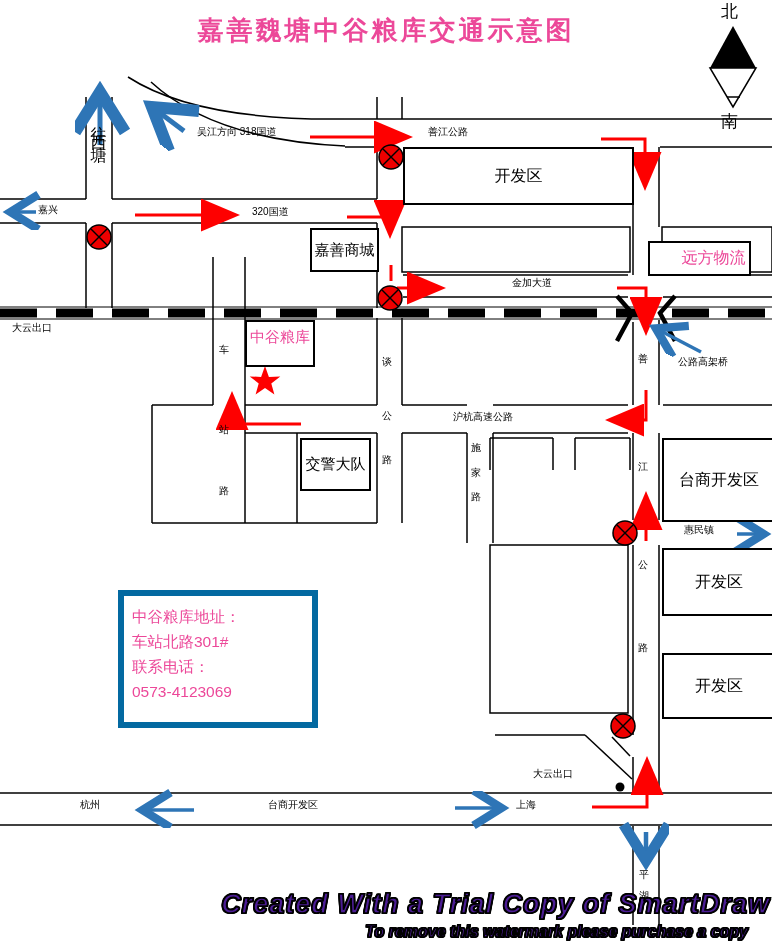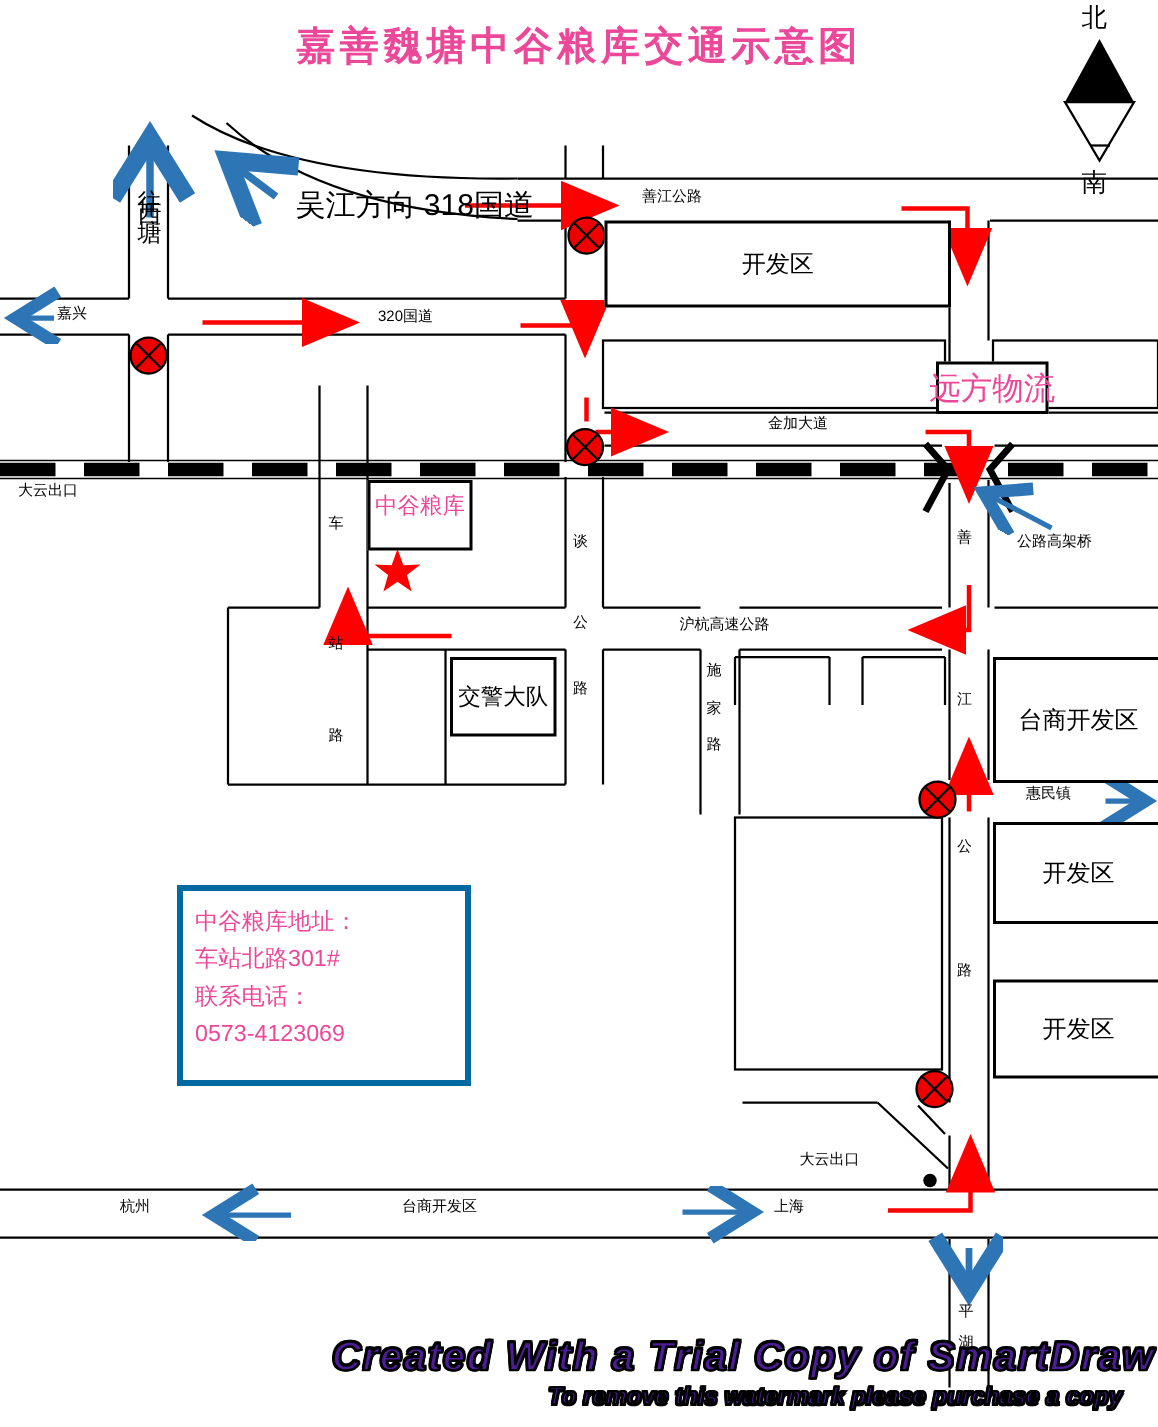--- a/index.html
+++ b/index.html
@@ -5,21 +5,21 @@
   html,body{margin:0;padding:0;background:#fff;}
   #stage{position:relative;width:772px;height:951px;background:#fff;overflow:hidden;
          font-family:"Liberation Sans","DejaVu Sans",sans-serif;color:#000;}
   #geom{position:absolute;left:0;top:0;z-index:1;}
   .lbl{position:absolute;z-index:3;font-size:10px;line-height:1.1;white-space:nowrap;color:#000;}
   .red{color:#ec4899;}
   .vert{writing-mode:vertical-rl;letter-spacing:10px;}
   .box{position:absolute;z-index:2;border:2px solid #000;background:#fff;
        display:flex;align-items:center;justify-content:center;font-size:16px;white-space:nowrap;}
   #title{left:0;right:0;top:16px;text-align:center;font-size:26px;letter-spacing:3px;font-weight:bold;}
-  #infobox{left:118px;top:590px;width:180px;height:118px;border:4px solid #0369a1;background:#fff;
+  #infobox{left:118px;top:590px;width:180px;height:118px;border:6px solid #0369a1;background:#fff;
            position:absolute;z-index:2;padding:8px 0 0 8px;font-size:15.5px;line-height:25px;}
   .wm{position:absolute;z-index:5;right:2px;text-align:right;font-weight:bold;font-style:italic;
       color:#4c1d95;white-space:nowrap;-webkit-text-stroke:1.5px #000;
       text-shadow:1px 0 #000,-1px 0 #000,0 1px #000,0 -1px #000,1px 1px #000,-1px -1px #000,1px -1px #000,-1px 1px #000;}
   #wm1{top:889px;font-size:27px;letter-spacing:1px;}
   #wm2{top:923px;right:24px;font-size:16px;}
 </style>
 </head>
 <body>
 
@@ -174,21 +174,24 @@
       <polygon points="710,68 756,68 733,107" fill="#fff" stroke="#000" stroke-width="1.5"></polygon>
       <line x1="727" y1="97" x2="740" y2="97" stroke="#000" stroke-width="1.5"></line>
     </g>
 
     <circle cx="620" cy="787" r="4.5" fill="#000"></circle>
   </svg>
 
   <div class="box" style="left:403px;top:147px;width:227px;height:54px;">
       <span>开发区</span>
     </div>
-  <div class="box red" style="left:624px;top:241px;width:71px;height:31px;font-size:21px;">
+  <div class="box" style="left:310px;top:228px;width:65px;height:40px;font-size:15px;">
+      <span>嘉善商城</span>
+    </div>
+  <div class="box red" style="left:648px;top:241px;width:71px;height:31px;font-size:16px;padding-left:28px;">
       <span>远方物流</span>
     </div>
   <div class="box red" style="left:245px;top:320px;width:70px;height:47px;font-size:15px;align-items:flex-start;padding-top:6px;box-sizing:border-box;">
       <span>中谷粮库</span>
     </div>
   <div class="box" style="left:300px;top:438px;width:67px;height:49px;font-size:15px;">
       <span>交警大队</span>
     </div>
   <div class="box" style="left:662px;top:438px;width:110px;height:80px;">
       <span>台商开发区</span>
@@ -206,21 +209,21 @@
     <div>联系电话：</div>
     <div>0573-4123069</div>
   </div>
 
   <div id="title" class="lbl red">嘉善魏塘中谷粮库交通示意图</div>
 
   <div class="lbl" style="left:721px;top:3px;font-size:17px;">北</div>
   <div class="lbl" style="left:721px;top:113px;font-size:17px;">南</div>
 
   <div class="lbl vert" style="left:90px;top:113px;font-size:16px;">往西塘</div>
-  <div class="lbl" style="left:197px;top:126px;font-size:20px;">吴江方向 318国道</div>
+  <div class="lbl" style="left:197px;top:126px;font-size:10px;">吴江方向 318国道</div>
   <div class="lbl" style="left:428px;top:126px;">善江公路</div>
   <div class="lbl" style="left:38px;top:204px;">嘉兴</div>
   <div class="lbl" style="left:252px;top:206px;">320国道</div>
   <div class="lbl" style="left:512px;top:277px;">金加大道</div>
   <div class="lbl" style="left:12px;top:322px;">大云出口</div>
   <div class="lbl" style="left:453px;top:411px;">沪杭高速公路</div>
   <div class="lbl" style="left:678px;top:356px;">公路高架桥</div>
   <div class="lbl" style="left:684px;top:524px;">惠民镇</div>
   <div class="lbl" style="left:533px;top:768px;">大云出口</div>
   <div class="lbl" style="left:80px;top:799px;">杭州</div>

